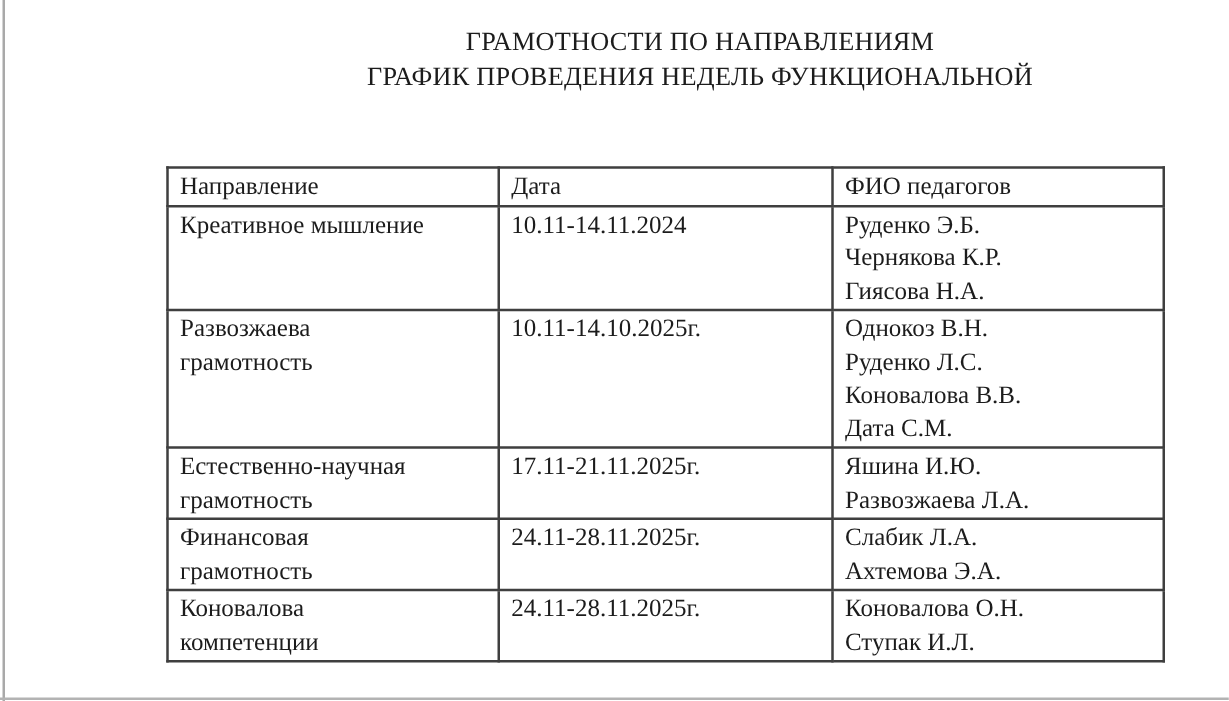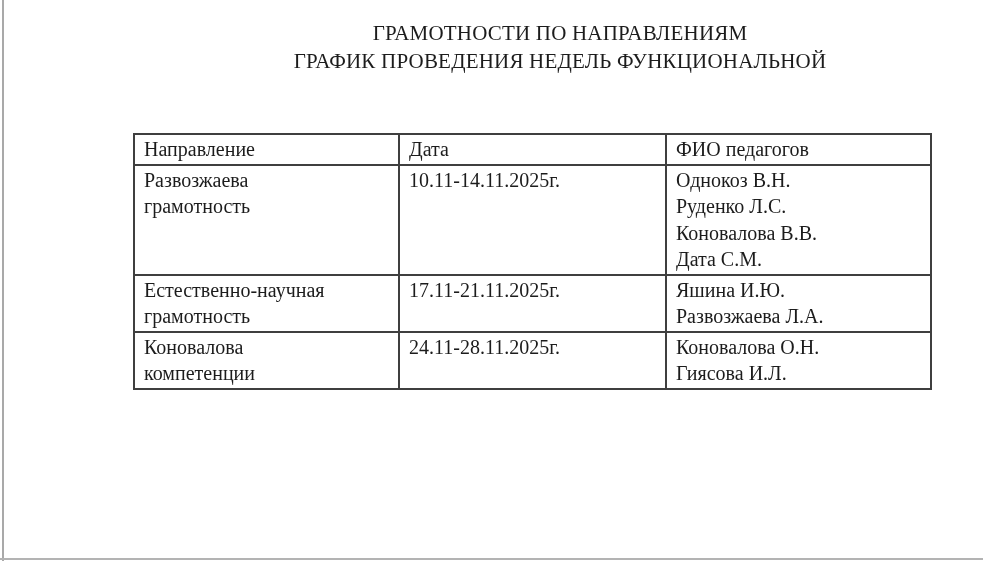--- a/index.html
+++ b/index.html
@@ -95,25 +95,38 @@
           <div>Дата</div>
         </th>
         <th>
           <div>ФИО педагогов</div>
         </th>
       </tr>
     </thead>
     <tbody id="table-body">
         <tr>
           <td>
+            <div>Креативное мышление</div>
+          </td>
+          <td>
+            <div>10.11-14.11.2024</div>
+          </td>
+          <td>
+            <div>Руденко Э.Б.</div>
+            <div>Чернякова К.Р.</div>
+            <div>Гиясова Н.А.</div>
+          </td>
+        </tr>
+        <tr>
+          <td>
             <div>Развозжаева</div>
             <div>грамотность</div>
           </td>
           <td>
-            <div>10.11-14.11.2025г.</div>
+            <div>10.11-14.10.2025г.</div>
           </td>
           <td>
             <div>Однокоз В.Н.</div>
             <div>Руденко Л.С.</div>
             <div>Коновалова В.В.</div>
             <div>Дата С.М.</div>
           </td>
         </tr>
         <tr>
           <td>
@@ -123,27 +136,40 @@
           <td>
             <div>17.11-21.11.2025г.</div>
           </td>
           <td>
             <div>Яшина И.Ю.</div>
             <div>Развозжаева Л.А.</div>
           </td>
         </tr>
         <tr>
           <td>
+            <div>Финансовая</div>
+            <div>грамотность</div>
+          </td>
+          <td>
+            <div>24.11-28.11.2025г.</div>
+          </td>
+          <td>
+            <div>Слабик Л.А.</div>
+            <div>Ахтемова Э.А.</div>
+          </td>
+        </tr>
+        <tr>
+          <td>
             <div>Коновалова</div>
             <div>компетенции</div>
           </td>
           <td>
             <div>24.11-28.11.2025г.</div>
           </td>
           <td>
             <div>Коновалова О.Н.</div>
-            <div>Гиясова И.Л.</div>
+            <div>Ступак И.Л.</div>
           </td>
         </tr>
       </tbody>
   </table>
 
 </div>
 
 </body></html>

